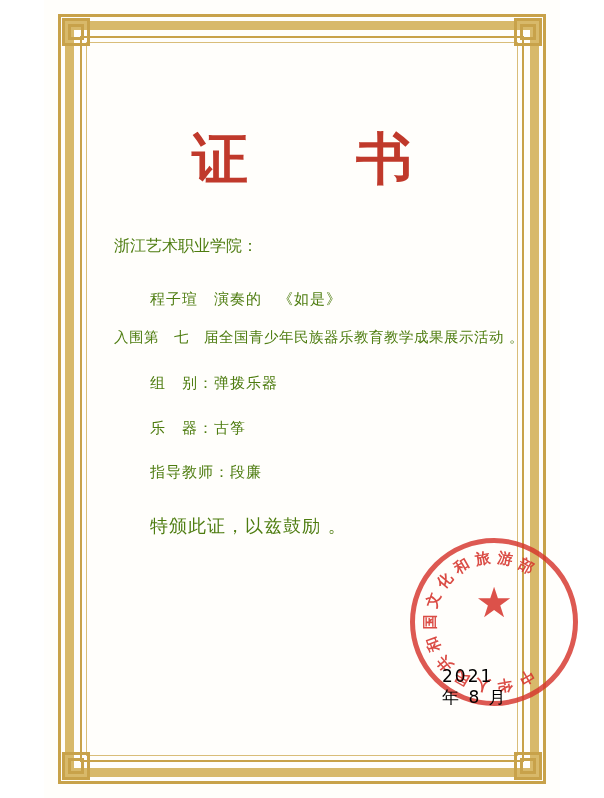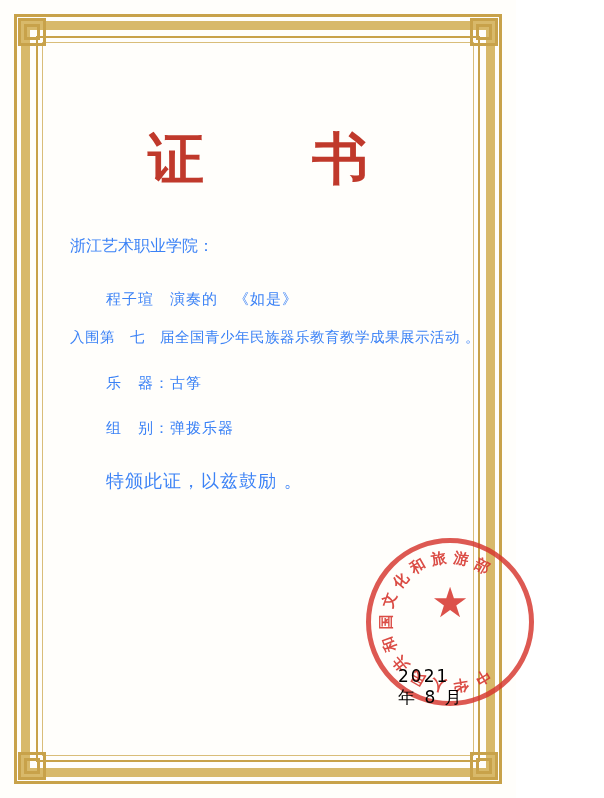--- a/index.html
+++ b/index.html
@@ -13,20 +13,21 @@
     font-family: "Liberation Sans", sans-serif;
     overflow: hidden;
   }
 
   .certificate {
     position: relative;
     width: 516px;
     height: 798px;
     background: #fffefb;
     box-sizing: border-box;
+    margin-left: 44px;
   }
 
   
   .border-outer {
     position: absolute;
     left: 14px;
     top: 14px;
     right: 14px;
     bottom: 14px;
     border: 3px solid #c8a24a;
@@ -121,21 +122,21 @@
   .body-block {
     position: absolute;
     top: 188px;
     left: 18px;
     right: 18px;
     color: #c0392b;
     font-family: "DejaVu Sans", sans-serif;
   }
 
   .line {
-    color: #3b82f6;
+    color: #4d7c0f;
     font-size: 15px;
     line-height: 1.5;
     white-space: nowrap;
   }
 
   .line-recipient {
     font-size: 16px;
     margin-left: 6px;
     margin-bottom: 30px;
   }
@@ -258,27 +259,30 @@
 
     <div class="body-block">
 
       <div class="line line-recipient">浙江艺术职业学院：</div>
 
       <div class="line line-work">程子瑄　演奏的　《如是》</div>
 
       <div class="line line-event">入围第　七　届全国青少年民族器乐教育教学成果展示活动 。</div>
 
       <div class="line line-field">
+        <span>组　别：</span><span>弹拨乐器</span>
+      </div>
+
+      <div class="line line-field">
         <span>乐　器：</span><span>古筝</span>
       </div>
 
       <div class="line line-field">
-        <span>组　别：</span><span>弹拨乐器</span>
+        <span>指导教师：</span><span>段廉</span>
       </div>
-
 
       <div class="line line-closing">特颁此证，以兹鼓励 。</div>
     </div>
 
     <div class="seal">
       <div class="seal-ring"></div>
       <div class="seal-star">★</div>
       <div class="seal-text" id="seal-text">
           <span style="transform: translate(-50%, -50%) translate(32px, 55.4px) rotate(-210deg);">中</span>
           <span style="transform: translate(-50%, -50%) translate(11.1px, 63px) rotate(-190deg);">华</span>

